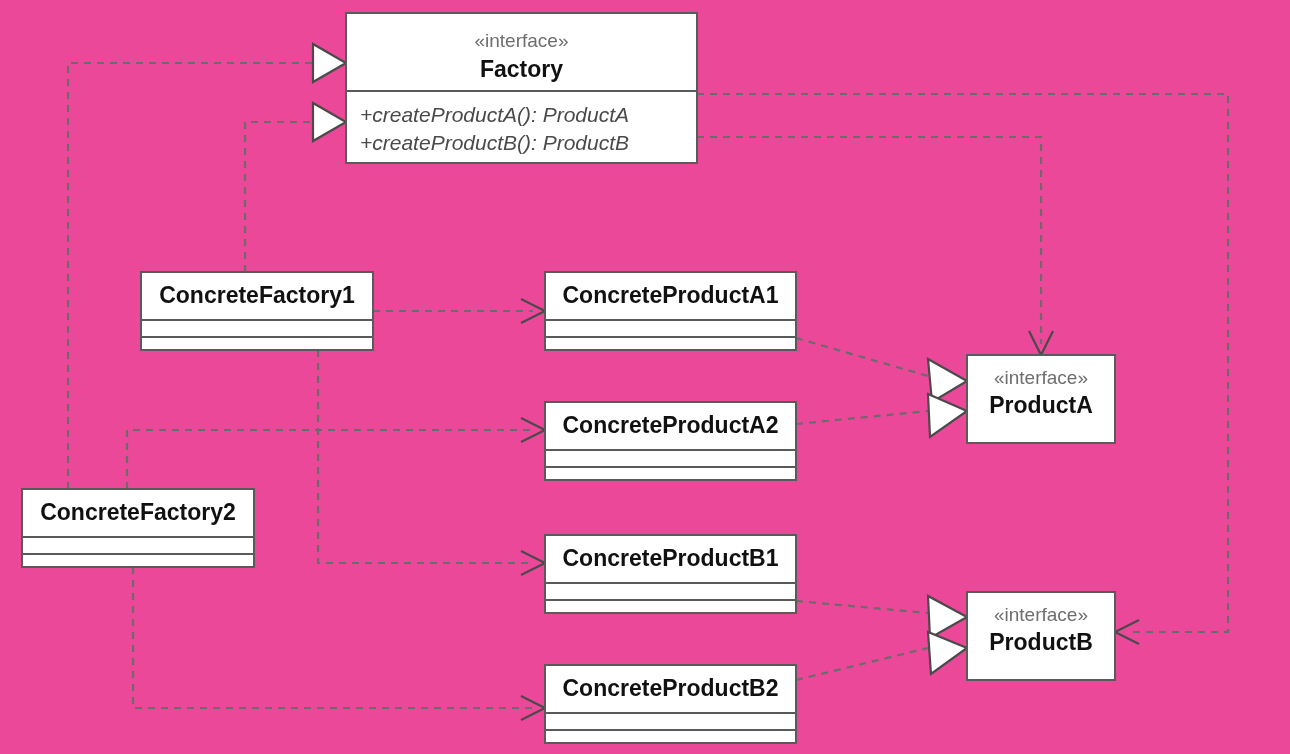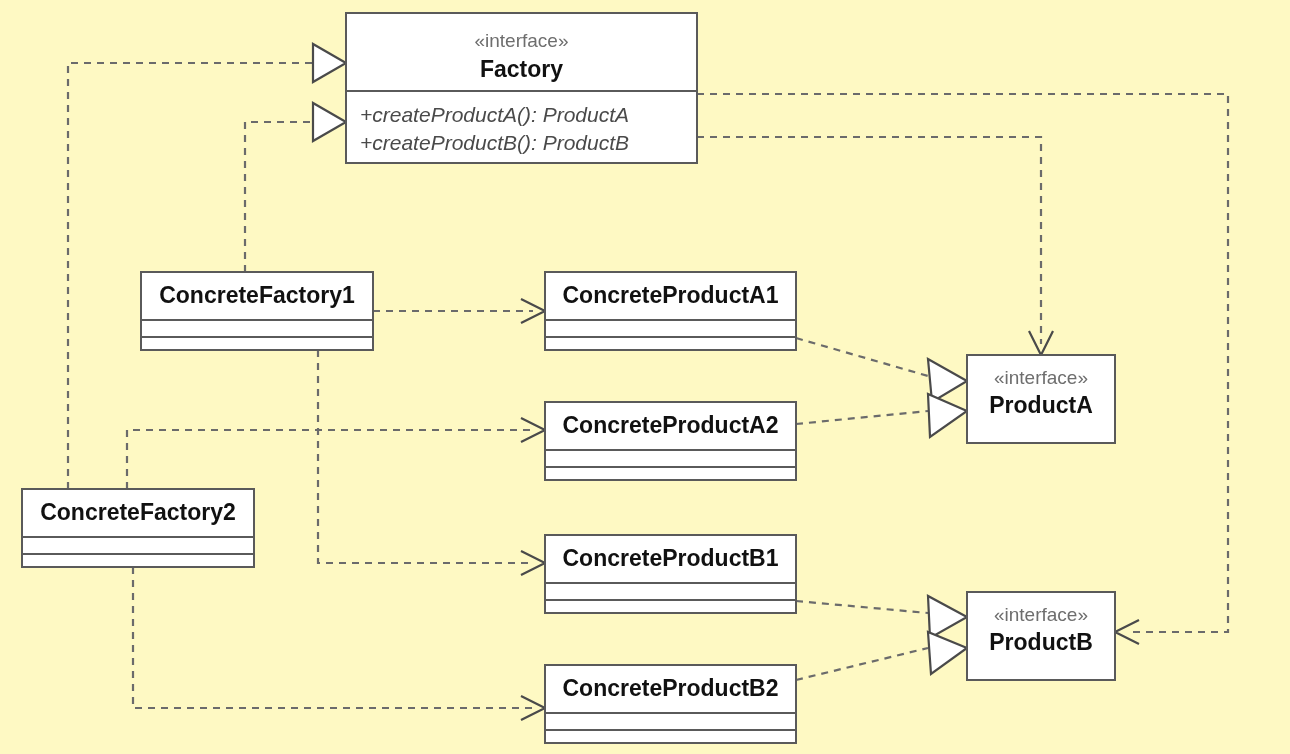--- a/index.html
+++ b/index.html
@@ -1,17 +1,17 @@
 <!DOCTYPE html>
 <html><head>
 <meta charset="utf-8">
 <style>
   html,body{margin:0;padding:0;background:#ffffff;}
   body{font-family:"Liberation Sans","DejaVu Sans",sans-serif;}
-  #canvas{position:relative;width:1290px;height:754px;background:#fef9c3;overflow:hidden;}
+  #canvas{position:relative;width:1290px;height:754px;background:#ec4899;overflow:hidden;}
   svg{position:absolute;top:0;left:0;width:1290px;height:754px;}
   .box-rect{fill:#ffffff;stroke:#5a5a5a;stroke-width:2;}
   .divider{stroke:#5a5a5a;stroke-width:2;}
   .conn{fill:none;stroke:#6b6b6b;stroke-width:2.2;stroke-dasharray:7 6;}
   .tri{fill:#ffffff;stroke:#4a4a4a;stroke-width:2.2;stroke-linejoin:miter;}
   .openarrow{fill:none;stroke:#4a4a4a;stroke-width:2.2;stroke-linecap:butt;stroke-linejoin:miter;}
   .lbl{font-family:"Liberation Sans","DejaVu Sans",sans-serif;text-anchor:middle;}
   .stereo{font-size:19px;fill:#6e6e6e;}
   .cname{font-size:23px;font-weight:bold;fill:#111111;}
   .meth{font-size:21px;font-style:italic;fill:#4a4a4a;text-anchor:start;}

